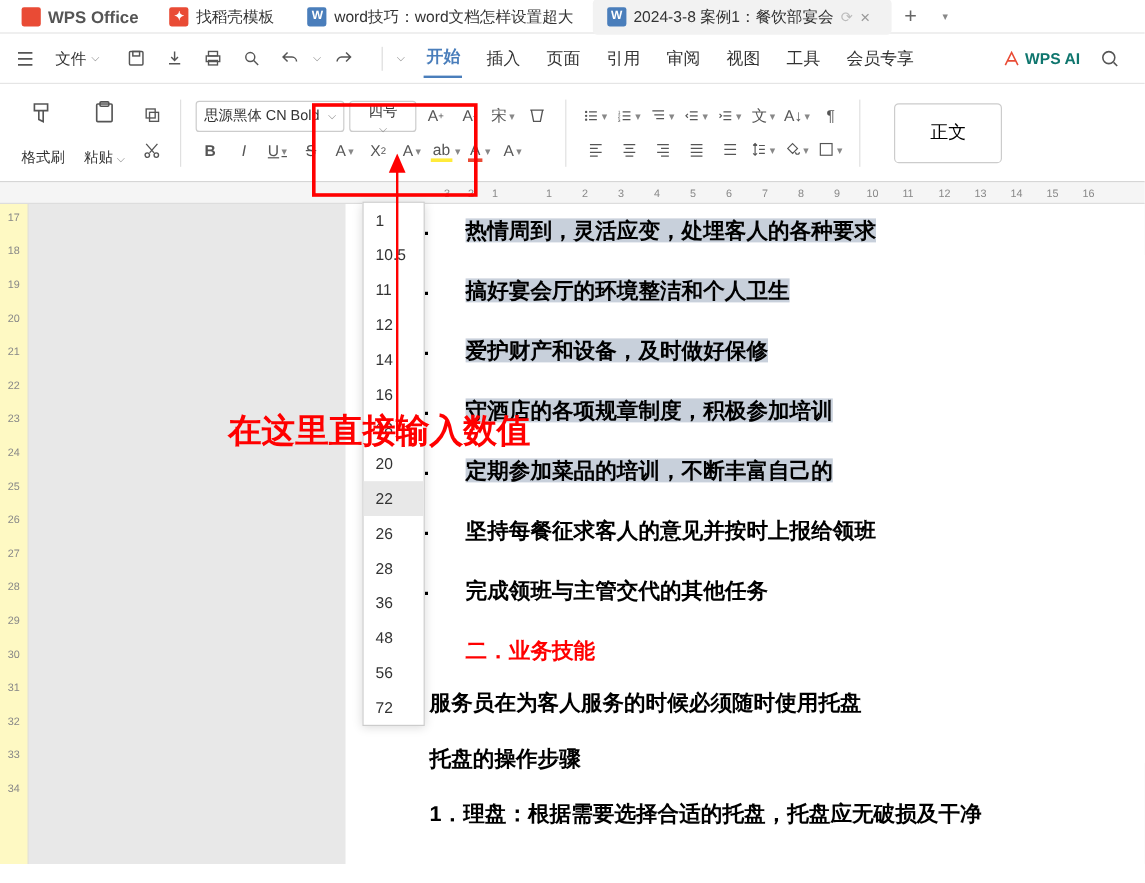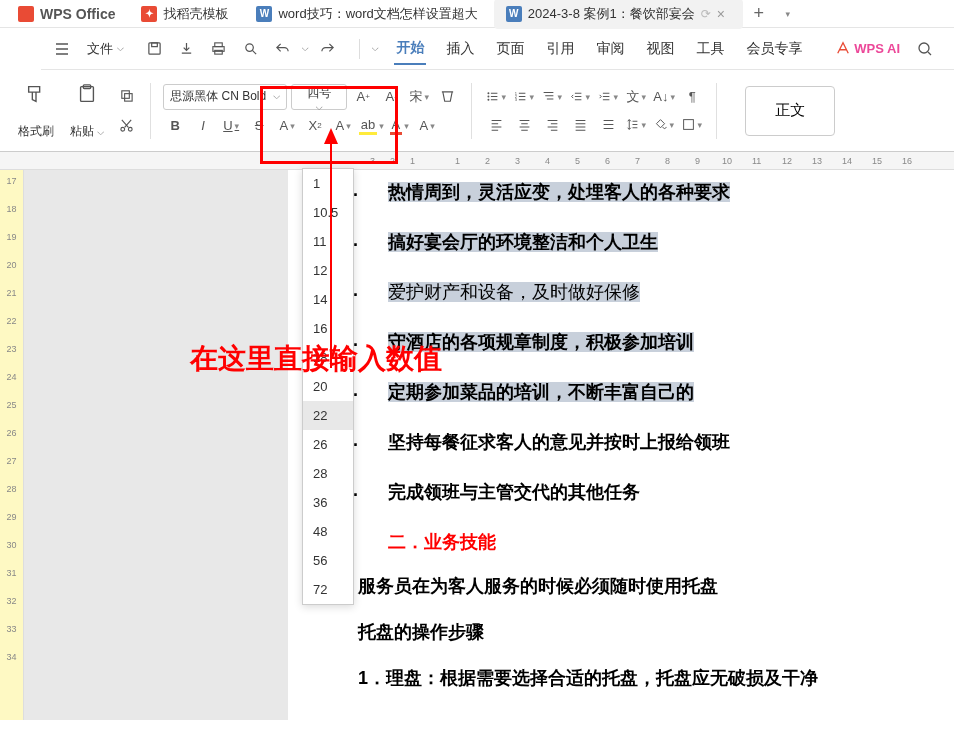--- a/index.html
+++ b/index.html
@@ -11,30 +11,30 @@
 .app-logo { width: 16px; height: 16px; background: #e94b35; border-radius: 2px; position: relative; }
 .tab { display: flex; align-items: center; gap: 6px; padding: 6px 12px; font-size: 13px; color: #333; border-radius: 4px; cursor: pointer; max-width: 260px; }
 .tab.active { background: #f2f2f2; }
 .tab-icon { width: 16px; height: 16px; border-radius: 2px; flex-shrink: 0; display: flex; align-items: center; justify-content: center; font-size: 10px; color: #fff; font-weight: bold; }
 .tab-icon.red { background: #e94b35; }
 .tab-icon.blue { background: #4a7ebb; }
 .tab-close { width: 14px; height: 14px; color: #999; font-size: 14px; line-height: 1; cursor: pointer; }
 .tab-new { width: 24px; height: 24px; display: flex; align-items: center; justify-content: center; color: #666; font-size: 18px; cursor: pointer; }
 
 
-.menu-bar { height: 42px; display: flex; align-items: center; padding: 0 8px; gap: 6px; border-bottom: 1px solid #e5e5e5; margin-left: 41px; }
+.menu-bar { height: 42px; display: flex; align-items: center; padding: 0 8px; gap: 6px; border-bottom: 1px solid #e5e5e5; }
 .menu-icon-btn { width: 26px; height: 26px; display: flex; align-items: center; justify-content: center; color: #555; cursor: pointer; border-radius: 3px; }
 .menu-file { display: flex; align-items: center; gap: 4px; padding: 0 6px; font-size: 13px; color: #333; cursor: pointer; }
 .menu-qat { display: flex; align-items: center; gap: 6px; padding: 0 6px; }
 .menu-sep { width: 1px; height: 20px; background: #ddd; margin: 0 6px; }
 .menu-tabs { display: flex; align-items: center; gap: 18px; flex: 1; padding-left: 10px; }
 .menu-tab { font-size: 14px; color: #333; cursor: pointer; padding: 6px 2px; }
 .menu-tab.active { color: #4a7ebb; border-bottom: 2px solid #4a7ebb; font-weight: bold; }
 .menu-right { display: flex; align-items: center; gap: 12px; padding-right: 8px; }
-.ai-btn { display: flex; align-items: flex-start; gap: 4px; font-size: 13px; color: #ec4899; font-weight: bold; cursor: pointer; }
+.ai-btn { display: flex; align-items: flex-end; gap: 4px; font-size: 13px; color: #0f766e; font-weight: bold; cursor: pointer; }
 .ai-logo { width: 14px; height: 14px; }
 
 
 .toolbar { height: 82px; display: flex; align-items: center; padding: 4px 8px; gap: 4px; border-bottom: 1px solid #ccc; background: #fff; }
 .tb-group { display: flex; flex-direction: column; justify-content: center; gap: 4px; padding: 0 4px; }
 .tb-sep { width: 1px; height: 56px; background: #e0e0e0; margin: 0 4px; }
 .tb-big-btn { display: flex; flex-direction: column; align-items: center; gap: 17px; padding: 4px 6px; cursor: pointer; font-size: 12px; color: #333; }
 .tb-big-btn .icon { width: 24px; height: 24px; display: flex; align-items: center; justify-content: center; color: #555; }
 .tb-row { display: flex; align-items: center; gap: 4px; }
 .tb-btn { width: 24px; height: 24px; display: flex; align-items: center; justify-content: center; color: #555; cursor: pointer; border-radius: 3px; font-size: 13px; }
@@ -390,21 +390,21 @@
         <div class="doc-line">
           <span class="doc-num">3.</span>
           <span class="doc-text"><span class="highlight" style="font-weight: bold;">热情周到，灵活应变，处埋客人的各种要求</span></span>
         </div>
         <div class="doc-line">
           <span class="doc-num">4.</span>
           <span class="doc-text"><span class="highlight" style="font-weight: bold;">搞好宴会厅的环境整洁和个人卫生</span></span>
         </div>
         <div class="doc-line">
           <span class="doc-num">5.</span>
-          <span class="doc-text"><span class="highlight" style="font-weight: normal;">爱护财产和设备，及时做好保修</span></span>
+          <span class="doc-text"><span class="highlight" style="font-weight: bold;">爱护财产和设备，及时做好保修</span></span>
         </div>
         <div class="doc-line">
           <span class="doc-num">6.</span>
           <span class="doc-text"><span class="highlight" style="font-weight: bold;">守酒店的各项规章制度，积极参加培训</span></span>
         </div>
         <div class="doc-line">
           <span class="doc-num">7.</span>
           <span class="doc-text"><span class="highlight" style="font-weight: bold;">定期参加菜品的培训，不断丰富自己的</span></span>
         </div>
         <div class="doc-line">

